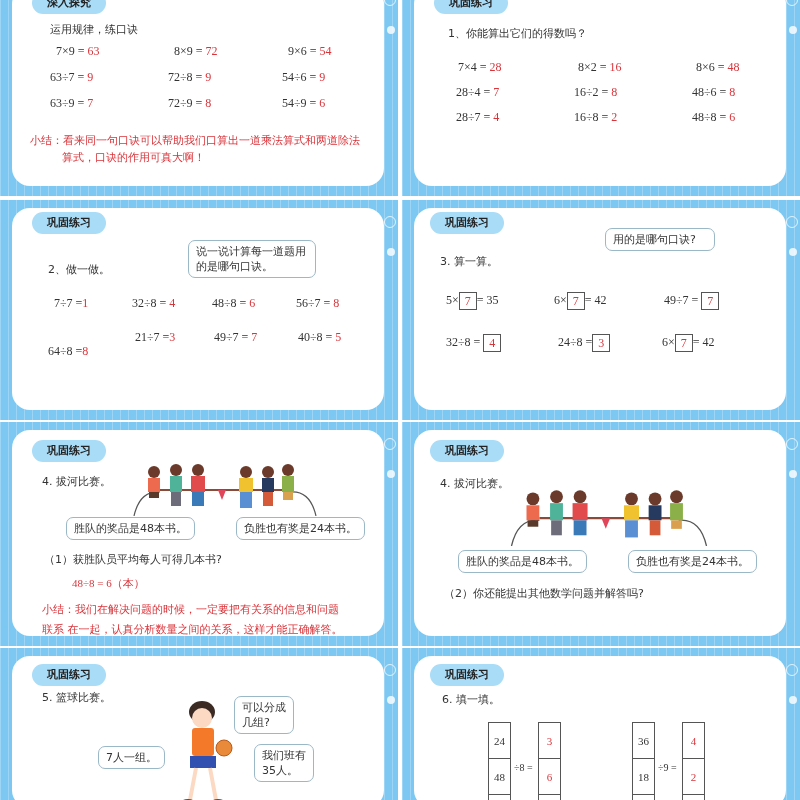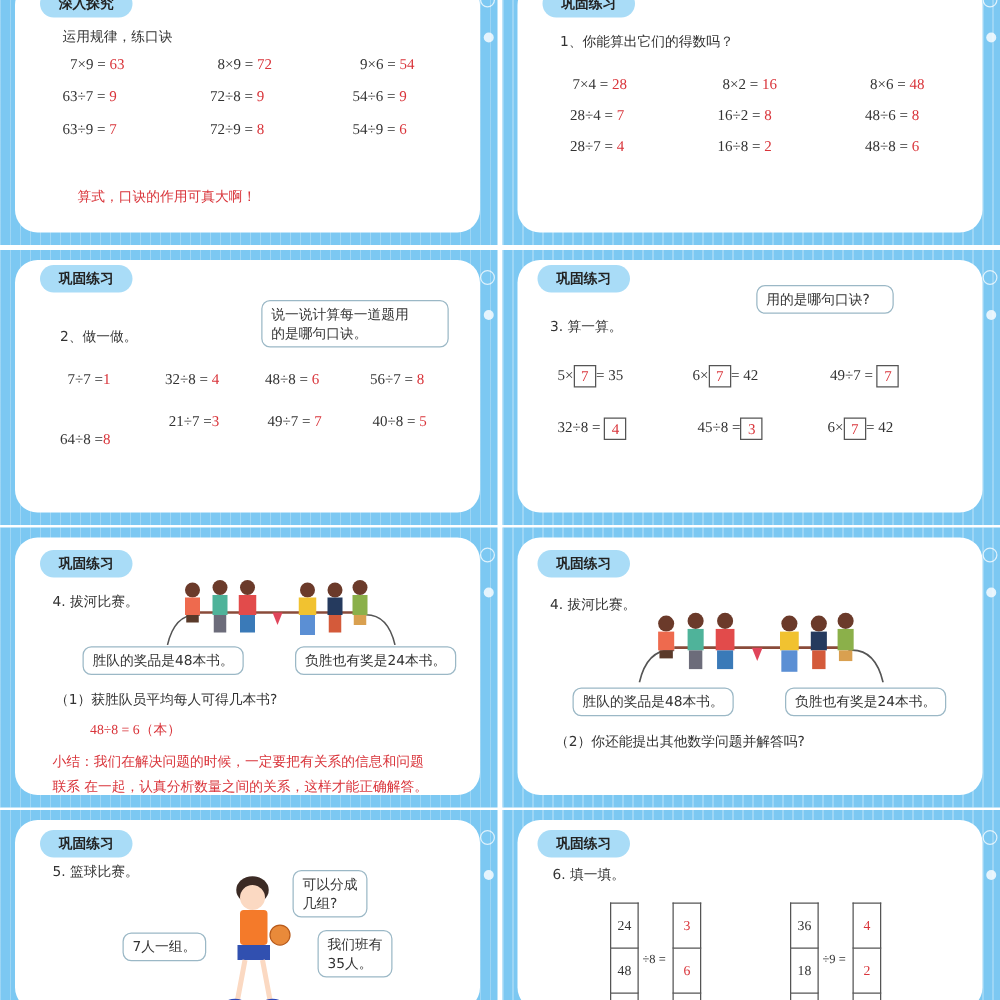--- a/index.html
+++ b/index.html
@@ -63,20 +63,21 @@
     <div class="txt" style="left:50px;top:44px;">运用规律，练口诀</div>
     <div class="txt serif" style="left:56px;top:66px;"><span>7×9 =</span> <span class="ans">63</span></div>
     <div class="txt serif" style="left:174px;top:66px;"><span>8×9 =</span> <span class="ans">72</span></div>
     <div class="txt serif" style="left:288px;top:66px;"><span>9×6 =</span> <span class="ans">54</span></div>
     <div class="txt serif" style="left:50px;top:92px;"><span>63÷7 =</span> <span class="ans">9</span></div>
     <div class="txt serif" style="left:168px;top:92px;"><span>72÷8 =</span> <span class="ans">9</span></div>
     <div class="txt serif" style="left:282px;top:92px;"><span>54÷6 =</span> <span class="ans">9</span></div>
     <div class="txt serif" style="left:50px;top:118px;"><span>63÷9 =</span> <span class="ans">7</span></div>
     <div class="txt serif" style="left:168px;top:118px;"><span>72÷9 =</span> <span class="ans">8</span></div>
     <div class="txt serif" style="left:282px;top:118px;"><span>54÷9 =</span> <span class="ans">6</span></div>
+    <div class="txt red" style="left:30px;top:155px;">小结：看来同一句口诀可以帮助我们口算出一道乘法算式和两道除法</div>
     <div class="txt red" style="left:62px;top:172px;">算式，口诀的作用可真大啊！</div>
   </div>
 
   <div class="slide" style="left:402px;top:-22px;width:398px;height:218px;">
     <div class="card"></div>
     <div class="deco-swirl"></div>
     <div class="deco-dot"></div>
     <div class="tag" style="top:14px;">巩固练习</div>
     <div class="txt" style="left:46px;top:48px;">1、你能算出它们的得数吗？</div>
     <div class="txt serif" style="left:56px;top:82px;"><span>7×4 =</span> <span class="ans">28</span></div>
@@ -89,21 +90,21 @@
     <div class="txt serif" style="left:172px;top:132px;"><span>16÷8 =</span> <span class="ans">2</span></div>
     <div class="txt serif" style="left:290px;top:132px;"><span>48÷8 =</span> <span class="ans">6</span></div>
   </div>
 
   <div class="slide" style="left:0;top:200px;width:398px;height:220px;">
     <div class="card"></div>
     <div class="deco-swirl"></div>
     <div class="deco-dot"></div>
     <div class="tag">巩固练习</div>
     <div class="txt" style="left:48px;top:62px;">2、做一做。</div>
-    <div class="bubble" style="left:209px;top:40px;width:150px;">
+    <div class="bubble" style="left:188px;top:40px;width:128px;">
       <div>说一说计算每一道题用</div>
       <div>的是哪句口诀。</div>
     </div>
     <div class="txt serif" style="left:54px;top:96px;"><span>7÷7 =</span><span class="ans">1</span></div>
     <div class="txt serif" style="left:132px;top:96px;"><span>32÷8 =</span> <span class="ans">4</span></div>
     <div class="txt serif" style="left:212px;top:96px;"><span>48÷8 =</span> <span class="ans">6</span></div>
     <div class="txt serif" style="left:296px;top:96px;"><span>56÷7 =</span> <span class="ans">8</span></div>
     <div class="txt serif" style="left:48px;top:144px;"><span>64÷8 =</span><span class="ans">8</span></div>
     <div class="txt serif" style="left:135px;top:130px;"><span>21÷7 =</span><span class="ans">3</span></div>
     <div class="txt serif" style="left:214px;top:130px;"><span>49÷7 =</span> <span class="ans">7</span></div>
@@ -114,21 +115,21 @@
     <div class="card"></div>
     <div class="deco-swirl"></div>
     <div class="deco-dot"></div>
     <div class="tag" style="left:28px;">巩固练习</div>
     <div class="bubble" style="left:203px;top:28px;width:110px;">用的是哪句口诀?</div>
     <div class="txt" style="left:38px;top:54px;">3. 算一算。</div>
     <div class="txt serif" style="left:44px;top:92px;"><span>5×</span><span class="box">7</span><span>= 35</span></div>
     <div class="txt serif" style="left:152px;top:92px;"><span>6×</span><span class="box">7</span><span>= 42</span></div>
     <div class="txt serif" style="left:262px;top:92px;"><span>49÷7 =</span> <span class="box">7</span></div>
     <div class="txt serif" style="left:44px;top:134px;"><span>32÷8 =</span> <span class="box">4</span></div>
-    <div class="txt serif" style="left:156px;top:134px;"><span>45÷8 =</span><span class="box">3</span></div>
+    <div class="txt serif" style="left:156px;top:134px;"><span>24÷8 =</span><span class="box">3</span></div>
     <div class="txt serif" style="left:260px;top:134px;"><span>6×</span><span class="box">7</span><span>= 42</span></div>
   </div>
 
   <div class="slide" style="left:0;top:422px;width:398px;height:224px;">
     <div class="card"></div>
     <div class="deco-swirl"></div>
     <div class="deco-dot"></div>
     <div class="tag" style="top:18px;">巩固练习</div>
     <div class="txt" style="left:42px;top:52px;">4. 拔河比赛。</div>
     <svg class="person" style="left:130px;top:38px;" width="190" height="56" viewBox="0 0 190 56">

